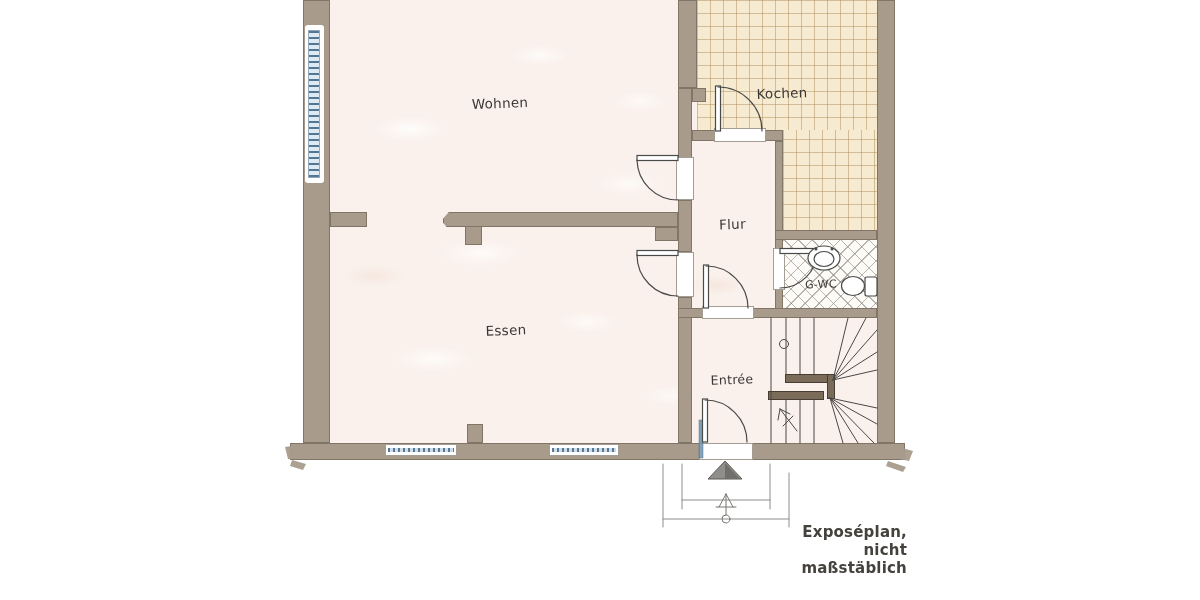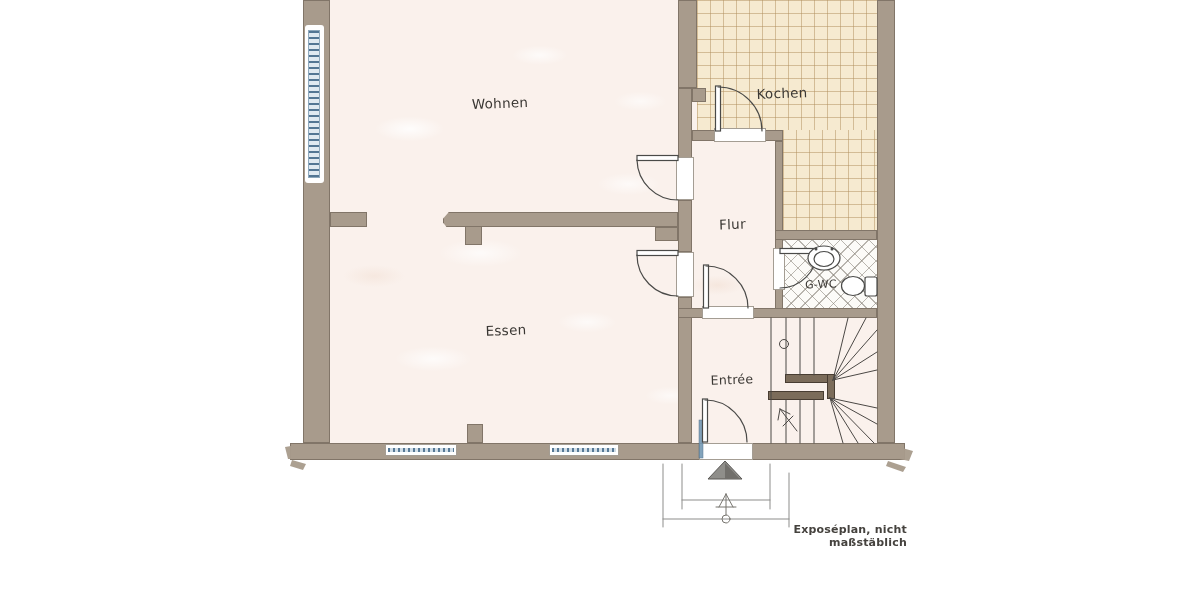--- a/index.html
+++ b/index.html
@@ -36,21 +36,21 @@
   .gap{background:#ffffff;border:1px solid #a49d93;z-index:4;}
   .winback{background:#ffffff;z-index:4;border-radius:3px;}
   .vwin{background:#dfe9f1;border:1px solid #8fa9bd;z-index:4;
     background-image:repeating-linear-gradient(180deg, rgba(58,98,132,.85) 0 2px, transparent 2px 6px);}
   .bwin{background:#ffffff;border:1px solid #a49d93;z-index:4;}
   .bwin i{position:absolute;left:2px;right:2px;top:3px;height:4px;
     background:repeating-linear-gradient(90deg, rgba(58,98,132,.85) 0 2px, rgba(180,200,215,.6) 2px 5px);}
   svg.linework{position:absolute;left:0;top:0;z-index:5;color:var(--line,#4a4a48);pointer-events:none;}
   .room-label{position:absolute;z-index:6;font-size:13.5px;color:#3a3733;letter-spacing:.3px;
     text-align:center;transform:rotate(-2deg);}
-  .caption{position:absolute;z-index:6;font-size:11px;font-weight:600;color:#45423e;
+  .caption{position:absolute;z-index:6;font-size:15px;font-weight:600;color:#45423e;
     letter-spacing:.2px;text-align:right;}
 </style>
 </head>
 <body>
 
 <div id="canvas">
 
   <div class="abs floor-base" style="left:303px;top:0;width:592px;height:460px;"></div>
   <div class="abs tile-kitchen" style="left:697px;top:0;width:180px;height:131px;"></div>
   <div class="abs tile-kitchen" style="left:783px;top:130px;width:94px;height:101px;"></div>

